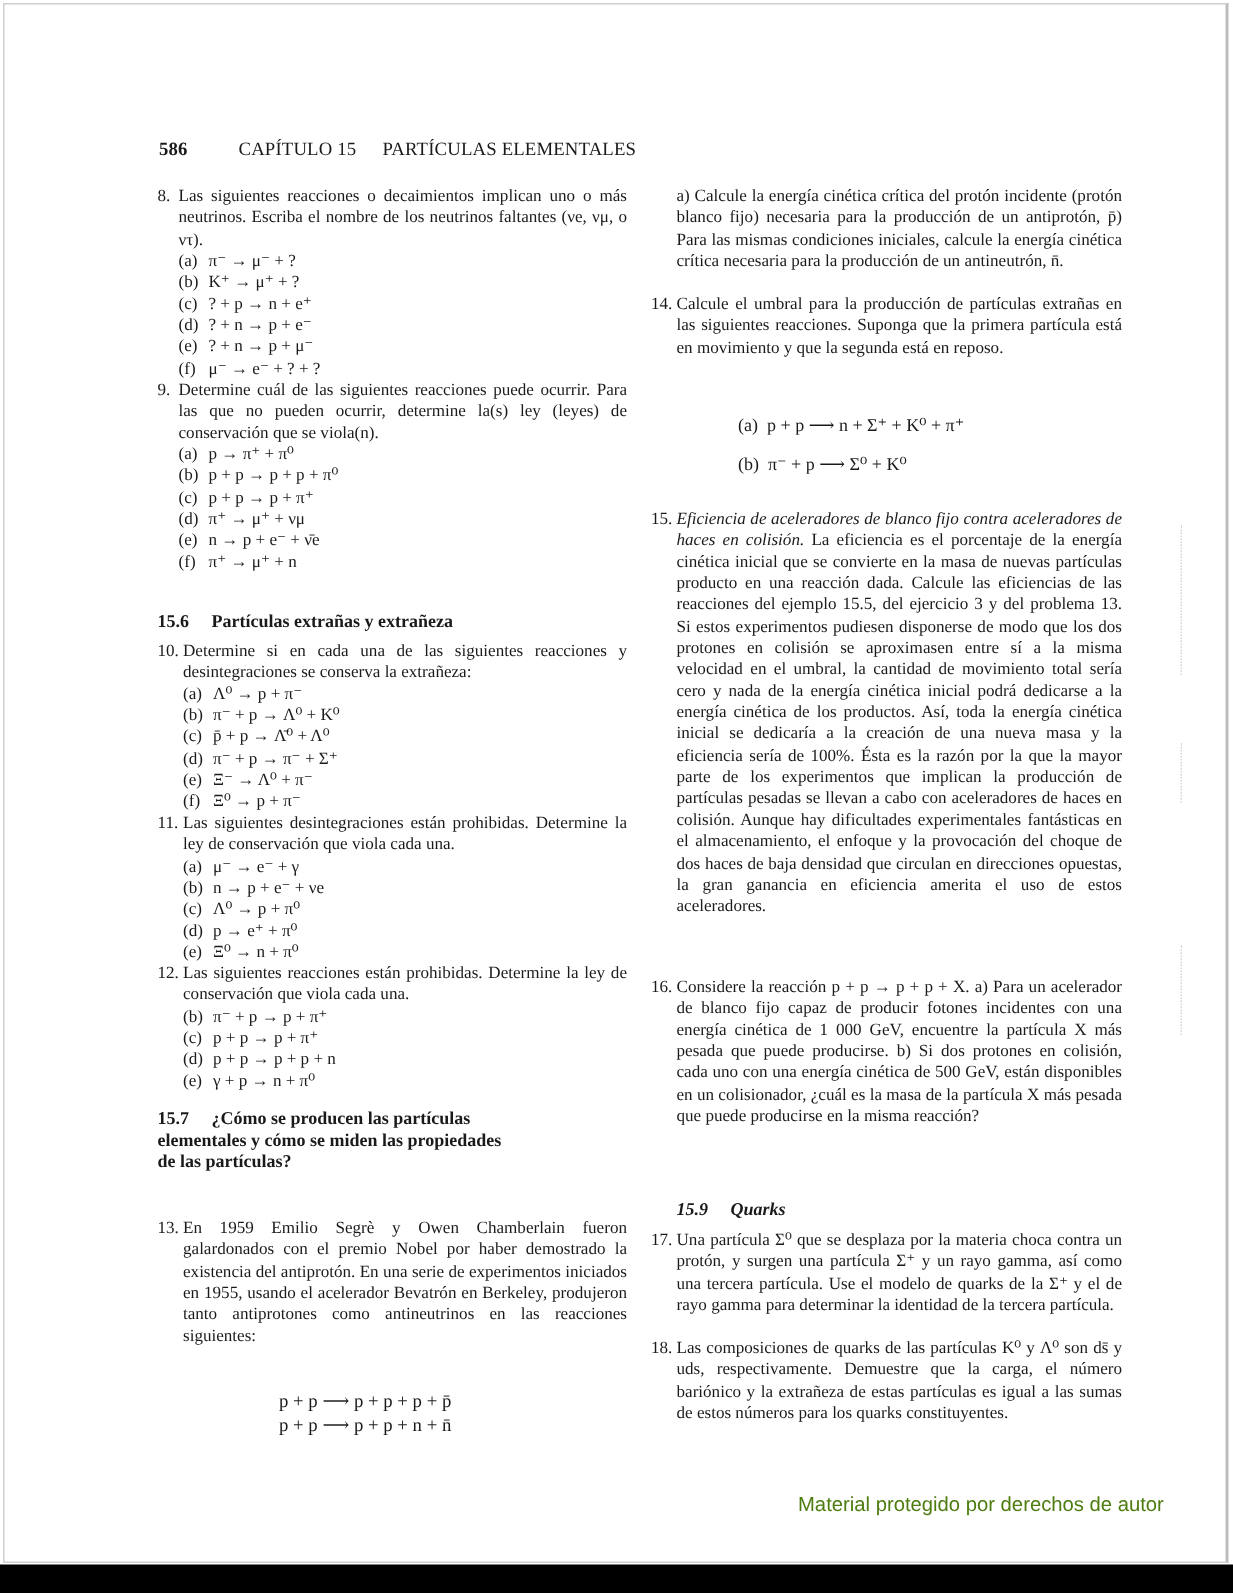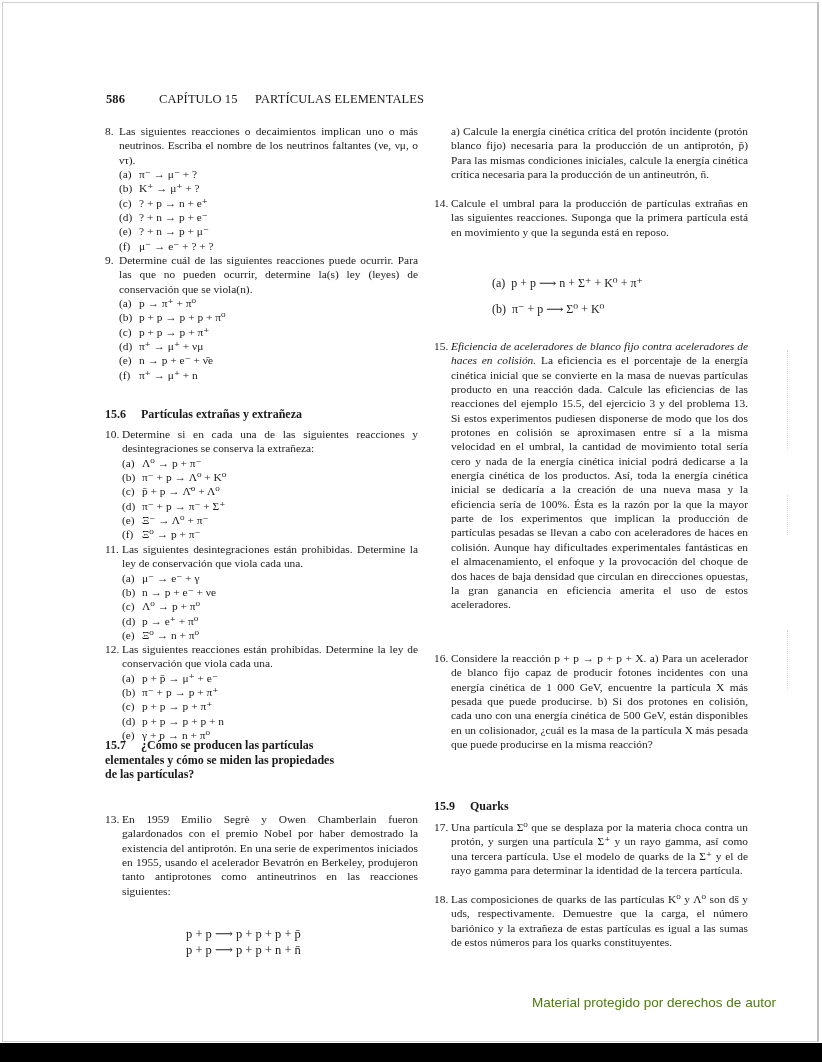--- a/index.html
+++ b/index.html
@@ -104,21 +104,20 @@
         <div class="sub"><span class="lab">(e)</span><span>Ξ⁰ → n + π⁰</span></div>
       </div>
     </div>
   </div>
 
   <div class="col left" style="top:642px;">
     <div class="item wide">
       <span class="n">12.</span>
       <div class="body">
         <div>Las siguientes reacciones están prohibidas. Determine la ley de conservación que viola cada una.</div>
-        <div class="sub"><span class="lab">(a)</span><span>p + p̄ → μ⁺ + e⁻</span></div>
         <div class="sub"><span class="lab">(b)</span><span>π⁻ + p → p + π⁺</span></div>
         <div class="sub"><span class="lab">(c)</span><span>p + p → p + π⁺</span></div>
         <div class="sub"><span class="lab">(d)</span><span>p + p → p + p + n</span></div>
         <div class="sub"><span class="lab">(e)</span><span>γ + p → n + π⁰</span></div>
       </div>
     </div>
   </div>
 
   <div class="sec" style="left:105px; top:738px;">
     <div><span class="sn">15.7</span><span>¿Cómo se producen las partículas</span></div>
@@ -168,21 +167,21 @@
 
   <div class="col right" style="top:651px; left:434px; width:314px;">
     <div class="item wide">
       <span class="n">16.</span>
       <div class="body">
         <div>Considere la reacción p + p → p + p + X. a) Para un acelerador de blanco fijo capaz de producir fotones incidentes con una energía cinética de 1 000 GeV, encuentre la partícula X más pesada que puede producirse. b) Si dos protones en colisión, cada uno con una energía cinética de 500 GeV, están disponibles en un colisionador, ¿cuál es la masa de la partícula X más pesada que puede producirse en la misma reacción?</div>
       </div>
     </div>
   </div>
 
-  <div class="sec" style="left:434px; top:799px;">
+  <div class="sec" style="left:451px; top:799px;font-style:italic;">
     <span class="sn">15.9</span><span>Quarks</span>
   </div>
 
   <div class="col right" style="top:820px; left:434px; width:314px;">
     <div class="item wide">
       <span class="n">17.</span>
       <div class="body">
         <div>Una partícula Σ⁰ que se desplaza por la materia choca contra un protón, y surgen una partícula Σ⁺ y un rayo gamma, así como una tercera partícula. Use el modelo de quarks de la Σ⁺ y el de rayo gamma para determinar la identidad de la tercera partícula.</div>
       </div>
     </div>

